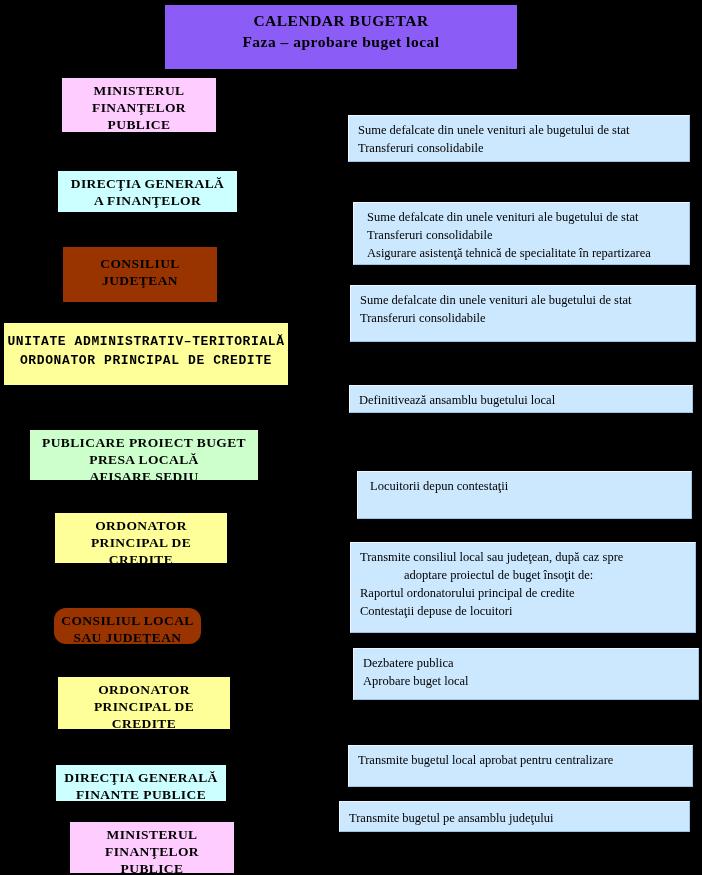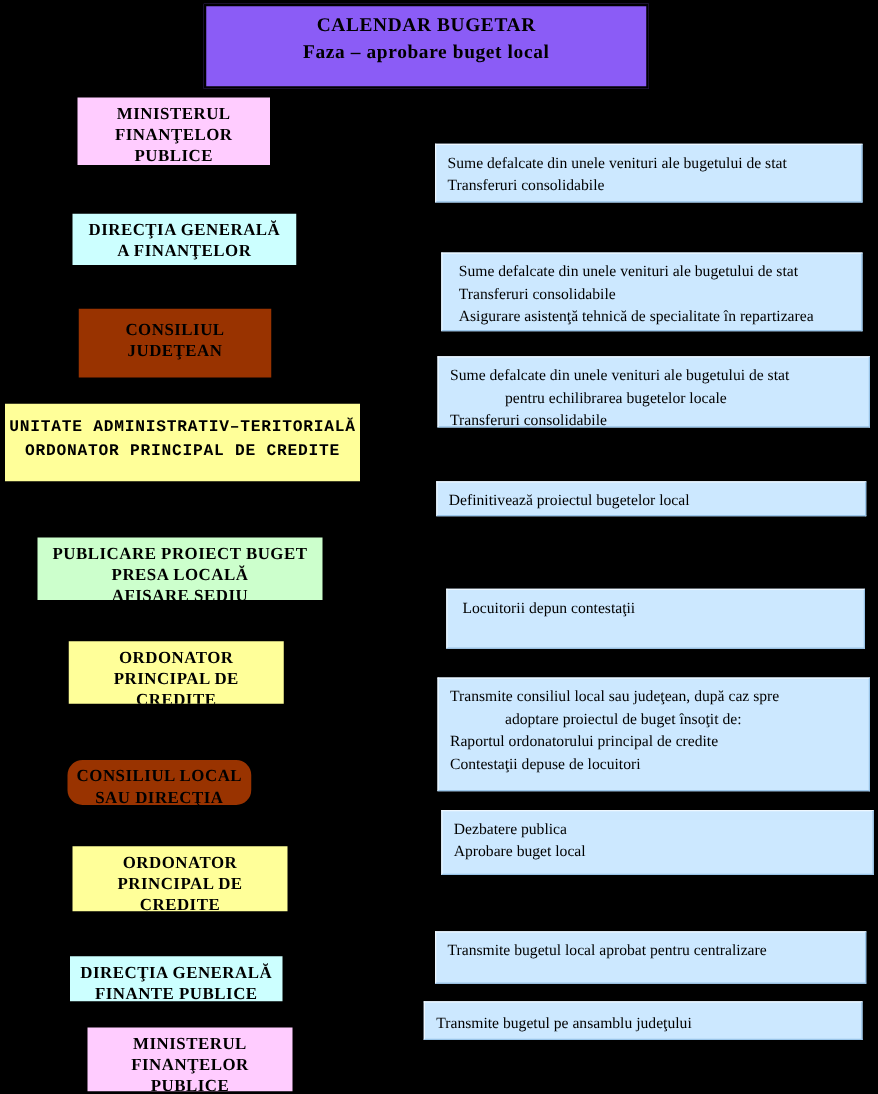--- a/index.html
+++ b/index.html
@@ -106,21 +106,21 @@
   </div>
 
   <div class="box actor yellow" style="left:55px; top:513px; width:172px; height:50px;">
     <div>ORDONATOR</div>
     <div>PRINCIPAL DE</div>
     <div>CREDITE</div>
   </div>
 
   <div class="box actor brown" style="left:54px; top:608px; width:147px; height:36px;border-radius:12px;">
     <div>CONSILIUL LOCAL</div>
-    <div>SAU DIRECŢIA</div>
+    <div>SAU JUDEŢEAN</div>
   </div>
 
   <div class="box actor yellow" style="left:58px; top:677px; width:172px; height:52px;">
     <div>ORDONATOR</div>
     <div>PRINCIPAL DE</div>
     <div>CREDITE</div>
   </div>
 
   <div class="box actor cyan" style="left:56px; top:765px; width:170px; height:36px;">
     <div>DIRECŢIA GENERALĂ</div>
@@ -140,26 +140,25 @@
 
   <div class="box action" style="left:353px; top:202px; width:337px; height:63px; padding-left:13px;">
     <span class="ln">Sume  defalcate din unele venituri  ale bugetului de stat</span>
     <span class="ln">Transferuri consolidabile</span>
     <span class="ln">Asigurare asistenţă tehnică de specialitate în repartizarea</span>
     <span class="ln ind">sumelor</span>
   </div>
 
   <div class="box action" style="left:350px; top:285px; width:346px; height:57px;">
     <span class="ln">Sume  defalcate din unele venituri  ale bugetului de stat</span>
-    <span class="ln ind">pentru echilibrarea bugetelor locale</span>
     <span class="ln">Transferuri consolidabile</span>
   </div>
 
   <div class="box action" style="left:349px; top:385px; width:344px; height:28px;">
-    <span class="ln">Definitivează proiectul bugetelor local</span>
+    <span class="ln">Definitivează ansamblu bugetului local</span>
   </div>
 
   <div class="box action" style="left:357px; top:471px; width:335px; height:48px; padding-left:12px;">
     <span class="ln">Locuitorii depun contestaţii</span>
   </div>
 
   <div class="box action" style="left:350px; top:542px; width:346px; height:91px;">
     <span class="ln">Transmite consiliul local sau judeţean, după caz spre</span>
     <span class="ln ind">adoptare proiectul de buget însoţit de:</span>
     <span class="ln">Raportul ordonatorului principal  de credite</span>

